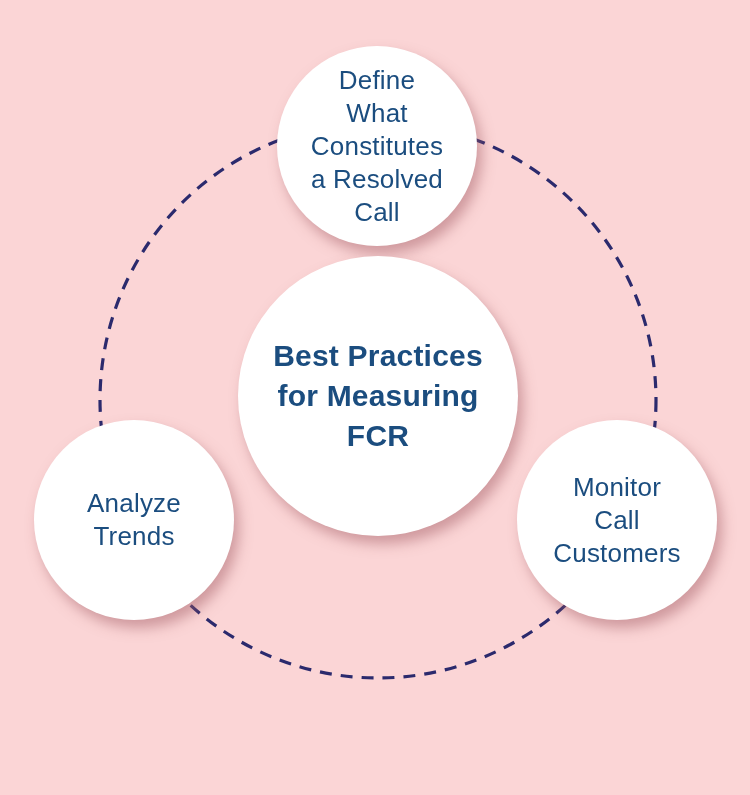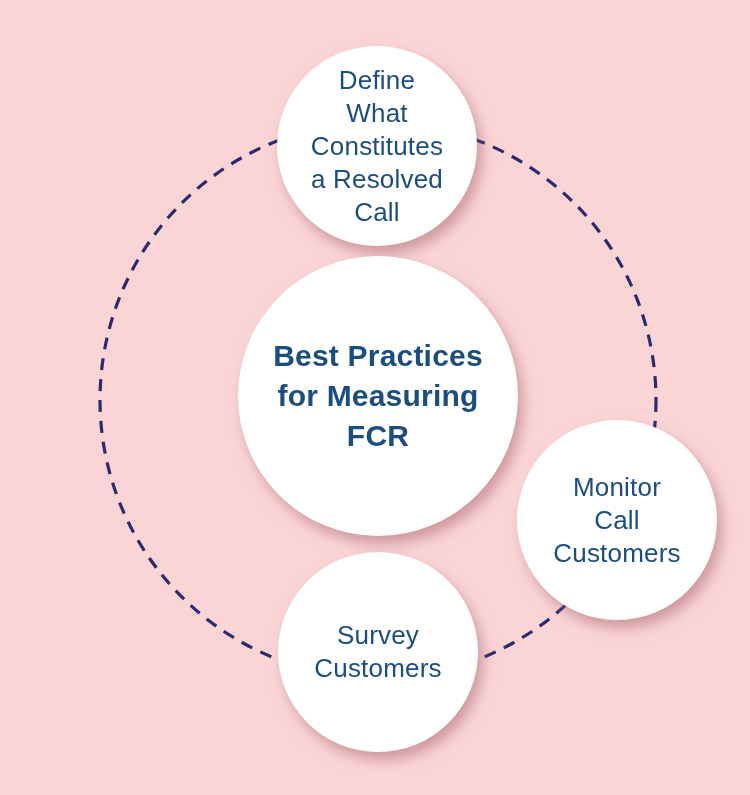--- a/index.html
+++ b/index.html
@@ -83,25 +83,25 @@
 Call</div>
   </div>
 
 
   <div class="node node--lower-right">
     <div class="node__label">Monitor
 Call
 Customers</div>
   </div>
 
-  <div class="node node--bottom">
-    <div class="node__label">Survey
-Customers</div>
+
+  <div class="node node--lower-left">
+    <div class="node__label">Analyze
+Trends</div>
   </div>
-
 
 
   <div class="node node--center">
     <div class="node__label">Best Practices
 for Measuring
 FCR</div>
   </div>
 
 </div>
 

